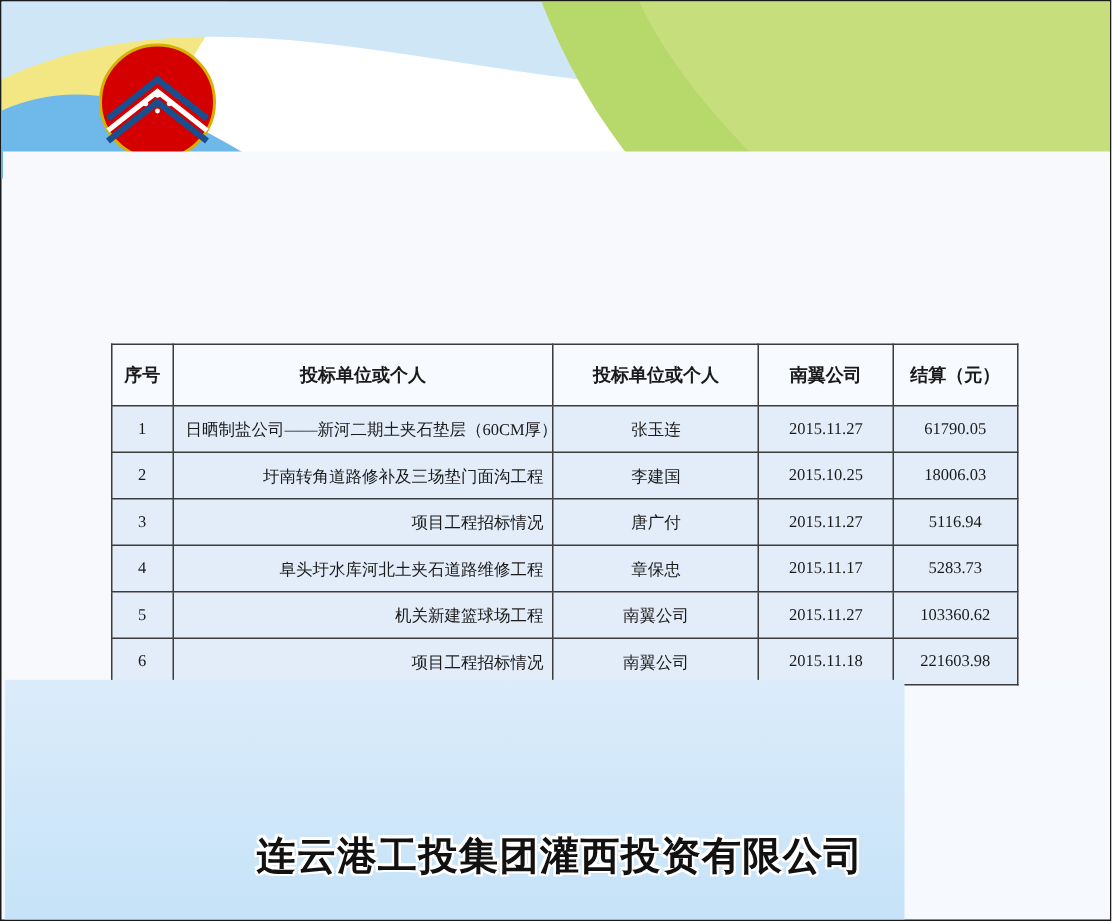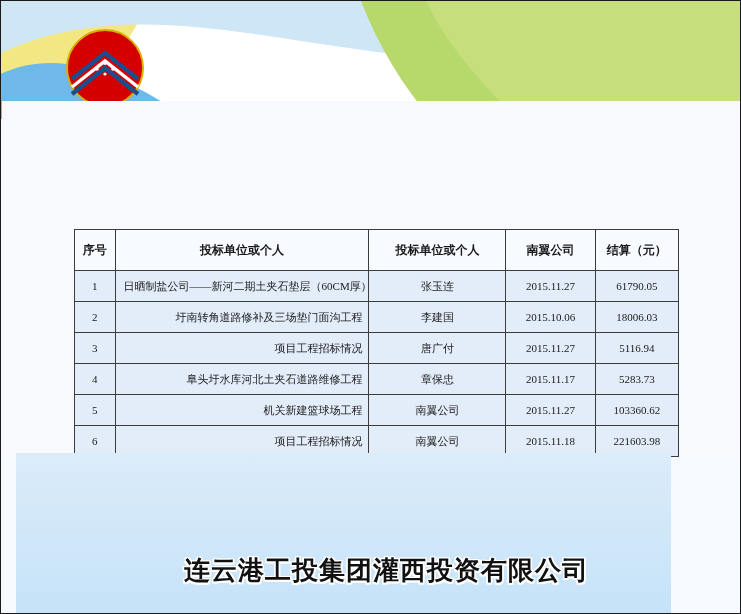--- a/index.html
+++ b/index.html
@@ -120,23 +120,23 @@
     padding-left: 8px;
   }
   .col-seq    { width: 40px; }
   .col-proj   { width: 250px; }
   .col-bidder { width: 135px; }
   .col-date   { width: 88px; }
   .col-amt    { width: 82px; }
   
   .footer-band {
     position: absolute;
-    left: 15px;
+    left: 2px;
     top: 452px;
-    width: 655px;
+    width: 600px;
     height: 162px;
     overflow: hidden;
   }
   .footer-title {
     position: absolute;
     left: 0;
     top: 100px;
     width: 741px;
     text-align: center;
     font-size: 26px;
@@ -224,21 +224,21 @@
           <td>1</td>
           <td class="col-name">日晒制盐公司——新河二期土夹石垫层（60CM厚）</td>
           <td>张玉连</td>
           <td>2015.11.27</td>
           <td>61790.05</td>
         </tr>
         <tr>
           <td>2</td>
           <td class="col-name">圩南转角道路修补及三场垫门面沟工程</td>
           <td>李建国</td>
-          <td>2015.10.06</td>
+          <td>2015.10.25</td>
           <td>18006.03</td>
         </tr>
         <tr>
           <td>3</td>
           <td class="col-name">项目工程招标情况</td>
           <td>唐广付</td>
           <td>2015.11.27</td>
           <td>5116.94</td>
         </tr>
         <tr>

